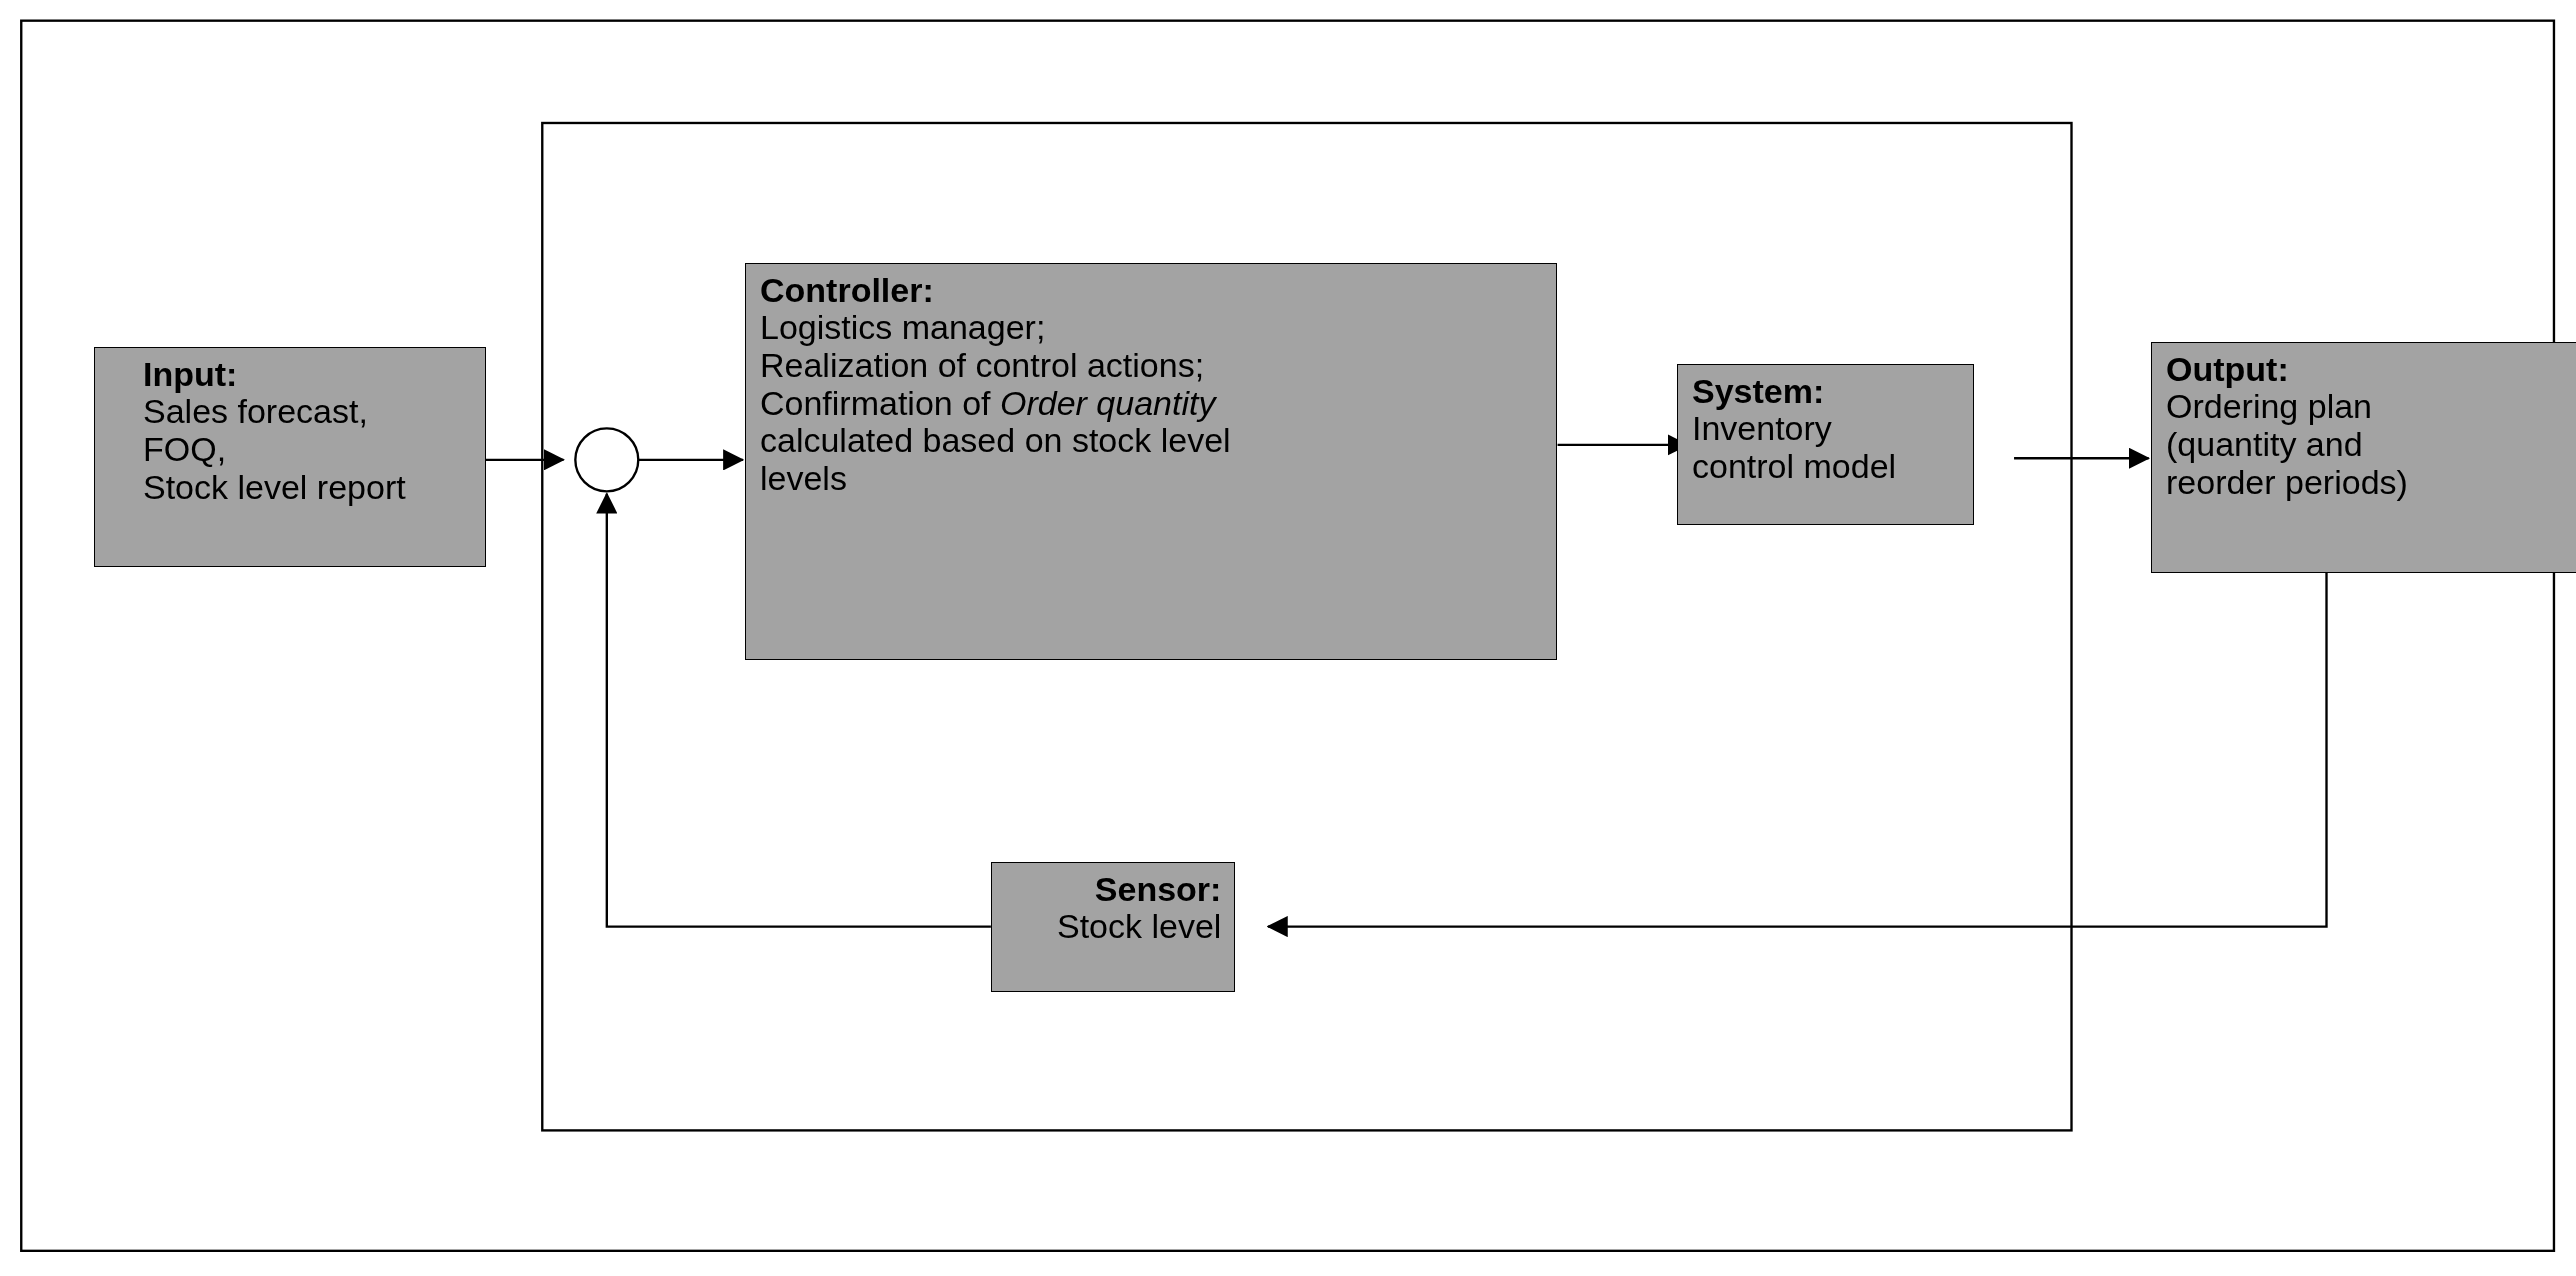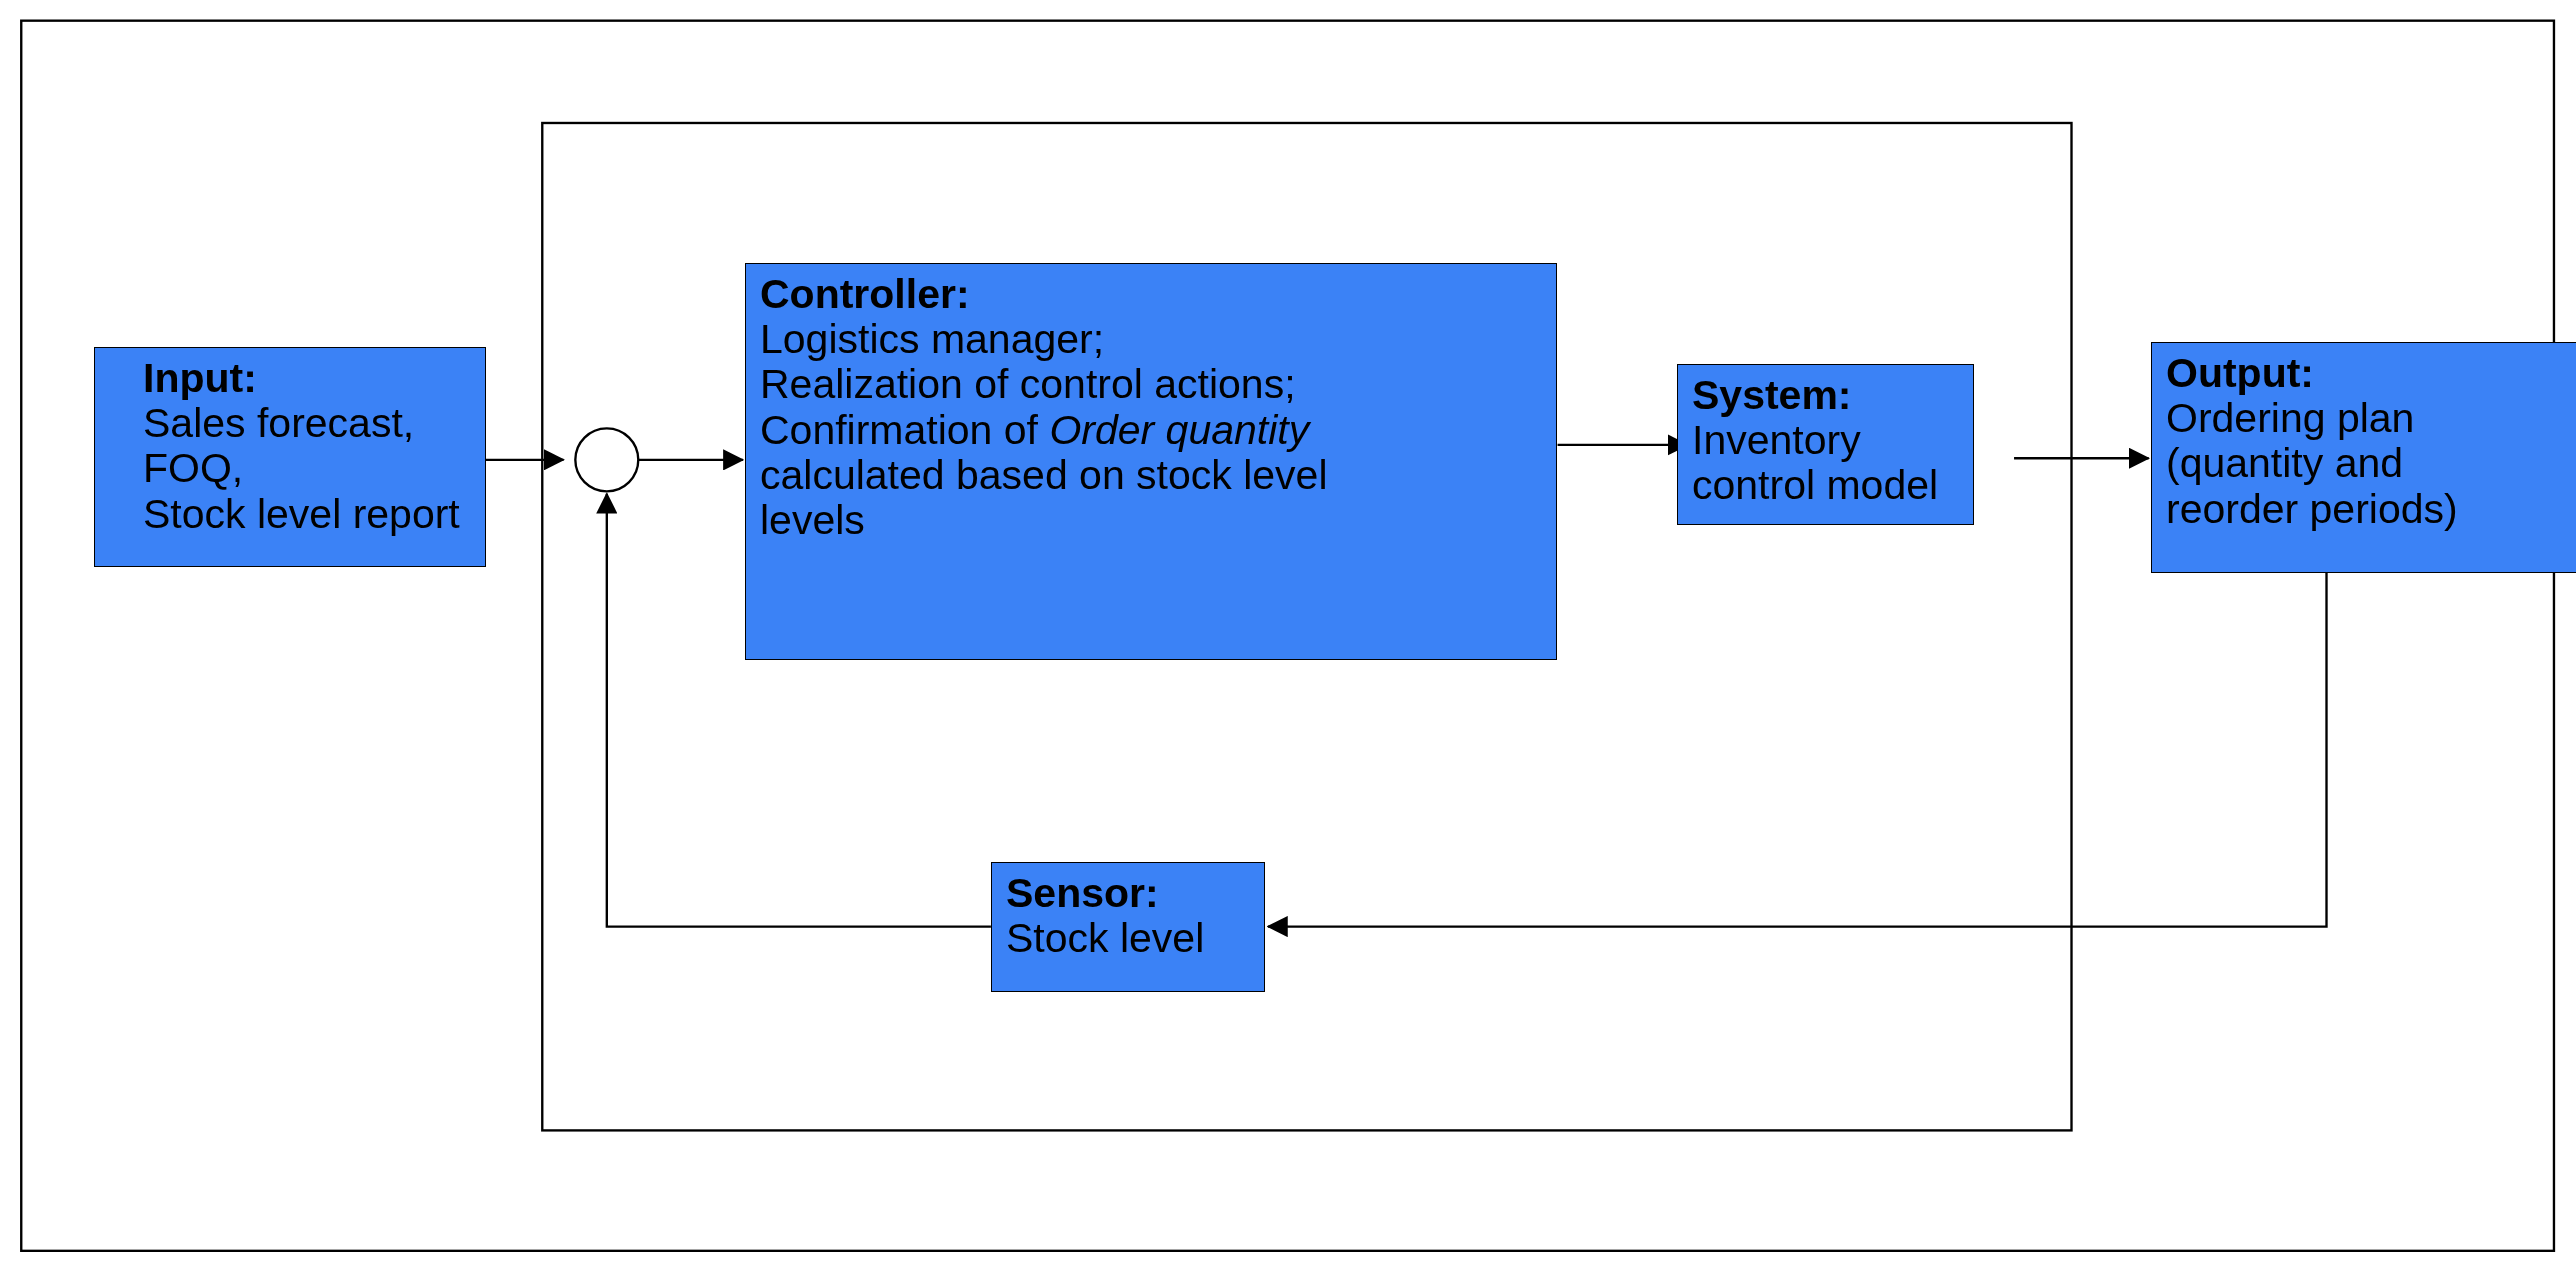--- a/index.html
+++ b/index.html
@@ -13,37 +13,37 @@
     position:relative;
     width:2576px; height:1277px;
     background:#ffffff;
   }
   #svg-layer {
     position:absolute; left:0; top:0;
     width:2576px; height:1277px;
   }
   .node {
     position:absolute;
-    background:#3b82f6;
+    background:#a3a3a3;
     border:1.6px solid #000000;
     padding:7.9px 12.6px 7.9px 14px;
     color:#000000;
-    font-size:41px;
+    font-size:34px;
     line-height:1.105;
     white-space:nowrap;
     z-index:5;
   }
   .node .ttl { font-weight:bold; display:block; }
   .node .ln  { display:block; font-weight:normal; }
   .node .ln i { font-style:italic; }
   #node-input      { left:94px;  top:347px;  width:392px;  height:220px;padding-left:48px; }
   #node-controller { left:745px;  top:263px;  width:812px; height:397px; }
   #node-system     { left:1677px; top:364px;  width:297px;  height:161px; }
   #node-output     { left:2151px; top:342px;  width:453px;  height:231px; }
-  #node-sensor     { left:991px; top:862px; width:274px;  height:130px; }
+  #node-sensor     { left:991px; top:862px; width:244px;  height:130px;text-align:right; }
 </style>
 </head>
 <body>
 
 <div id="stage">
 
   <svg id="svg-layer" viewBox="0 0 3273 1622" xmlns="http://www.w3.org/2000/svg">
     <defs>
       <marker id="arrR" markerWidth="9" markerHeight="9" refX="8.4" refY="4.5" orient="auto" markerUnits="strokeWidth">
         <path d="M0,0 L9,4.5 L0,9 z" fill="#000000"></path>

